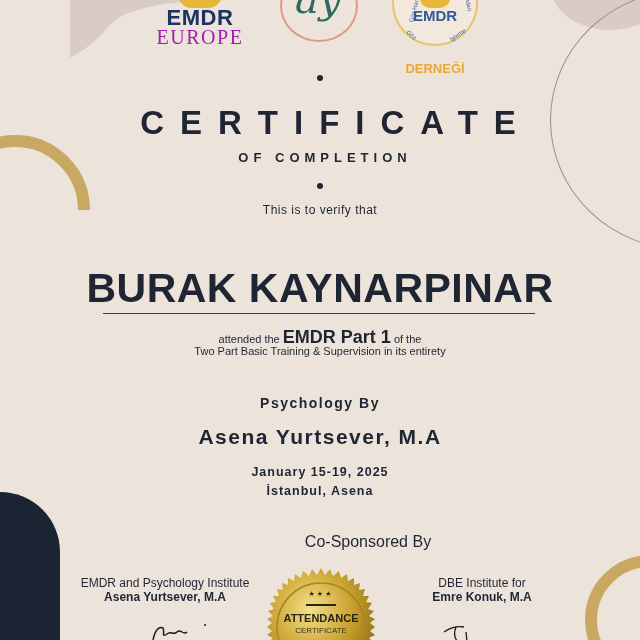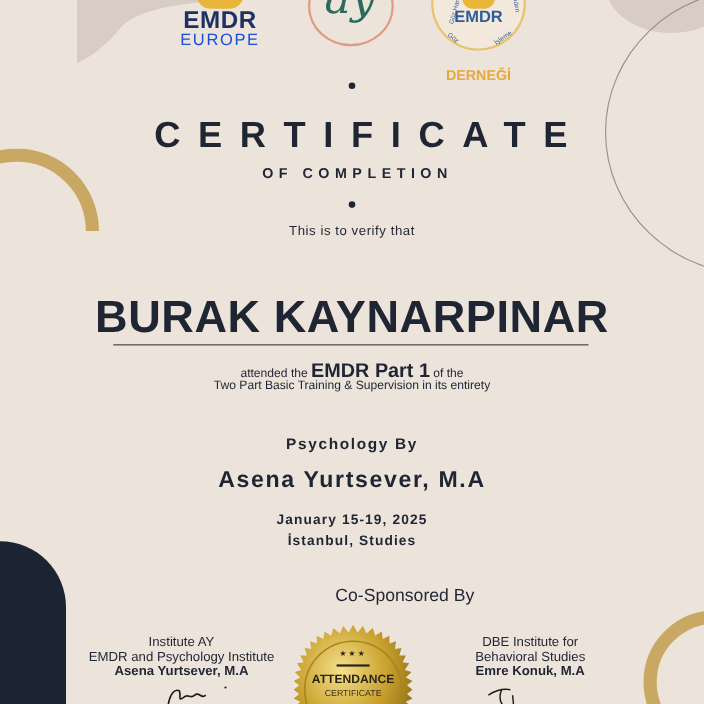--- a/index.html
+++ b/index.html
@@ -23,21 +23,21 @@
     .navy-pill { left:-60px; top:492px; width:120px; height:200px; background:#1c2433;
       border-radius:60px 60px 0 0; }
     .gold-arc-right { left:585px; top:555px; width:130px; height:130px; border-radius:50%;
       border:12px solid #c9a863; box-sizing:border-box; }
 
     
     .logo-emdr-eu { left:150px; top:0; width:100px; height:50px; text-align:center; }
     .logo-emdr-eu .sun { width:44px; height:14px; margin:0 auto; background:#e8b73a;
       border-radius:0 0 22px 22px; position:relative; top:-6px; }
     .logo-emdr-eu .t1 { font-size:22px; font-weight:bold; color:#1e3163; line-height:20px; margin-top:-6px; letter-spacing:0.5px;}
-    .logo-emdr-eu .t2 { font-size:15px; color:#1d4ed8; line-height:18px; letter-spacing:1.5px; }
+    .logo-emdr-eu .t2 { font-size:20px; color:#a21caf; line-height:18px; letter-spacing:1.5px;font-family:Liberation Serif, serif; }
 
     .logo-ay { left:275px; top:-30px; width:90px; height:75px; }
     .logo-ay .ring { position:absolute; left:5px; top:0; width:78px; height:72px; border-radius:50%;
       border:2px solid #e09a84; box-sizing:border-box; }
     .logo-ay .txt { position:absolute; left:20px; top:6px; font-family:"DejaVu Serif", serif;
       font-style:italic; font-size:40px; color:#2b6a5c; }
 
     .logo-derneg { left:392px; top:-40px; width:86px; height:86px; border-radius:50%;
       border:2px solid #e8c36a; box-sizing:border-box; background:#f2e9dc; text-align:center; }
     .logo-derneg .sun { width:30px; height:10px; margin:0 auto; background:#e8b73a; border-radius:0 0 15px 15px; margin-top:36px; }
@@ -120,31 +120,29 @@
 <div class="abs center attended">
   <span>attended the</span>
   <span class="big">EMDR Part 1</span>
   <span>of the</span>
 </div>
 <div class="abs center training">Two Part Basic Training &amp; Supervision in its entirety</div>
 
 <div class="abs center presented">Psychology By</div>
 <div class="abs center presenter">Asena Yurtsever, M.A</div>
 <div class="abs center date">January 15-19, 2025</div>
-<div class="abs center place">İstanbul, Studies</div>
+<div class="abs center place">İstanbul, Asena</div>
 <div class="abs center cosponsor">Co-Sponsored By</div>
 
 <div class="abs sponsor sponsor-left">
-  <div>Institute AY</div>
   <div>EMDR and Psychology Institute</div>
   <div class="b">Asena Yurtsever, M.A</div>
 </div>
 <div class="abs sponsor sponsor-right">
   <div>DBE Institute for</div>
-  <div>Behavioral Studies</div>
   <div class="b">Emre Konuk, M.A</div>
 </div>
 
 <svg class="abs sig-left" viewBox="0 0 70 20">
   <path d="M8 18 C10 8 14 4 18 6 C20 10 16 16 22 12 C26 8 28 14 32 10 C36 6 38 14 42 10" stroke="#1a1a1a" stroke-width="1.5" fill="none"></path>
   <circle cx="60" cy="3" r="1" fill="#1a1a1a"></circle>
 </svg>
 <svg class="abs sig-right" viewBox="0 0 40 20">
   <path d="M4 10 C10 6 18 4 24 5 M16 5 C14 10 14 16 18 20 M26 10 L27 20" stroke="#1a1a1a" stroke-width="1.3" fill="none"></path>
 </svg>

